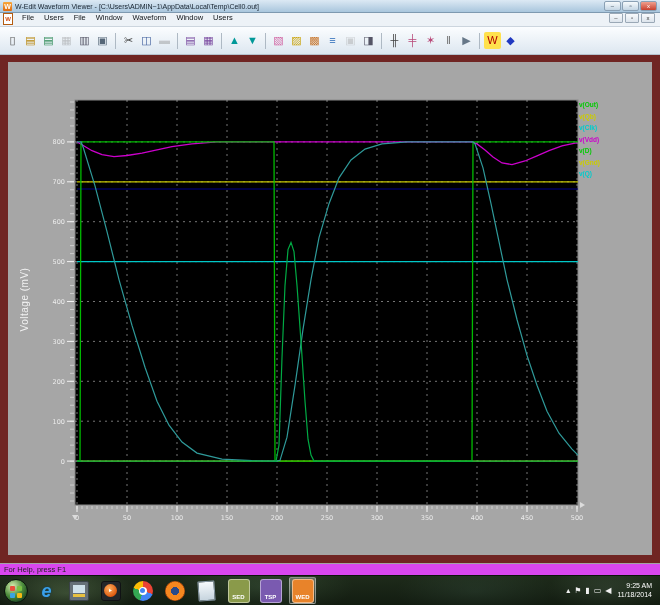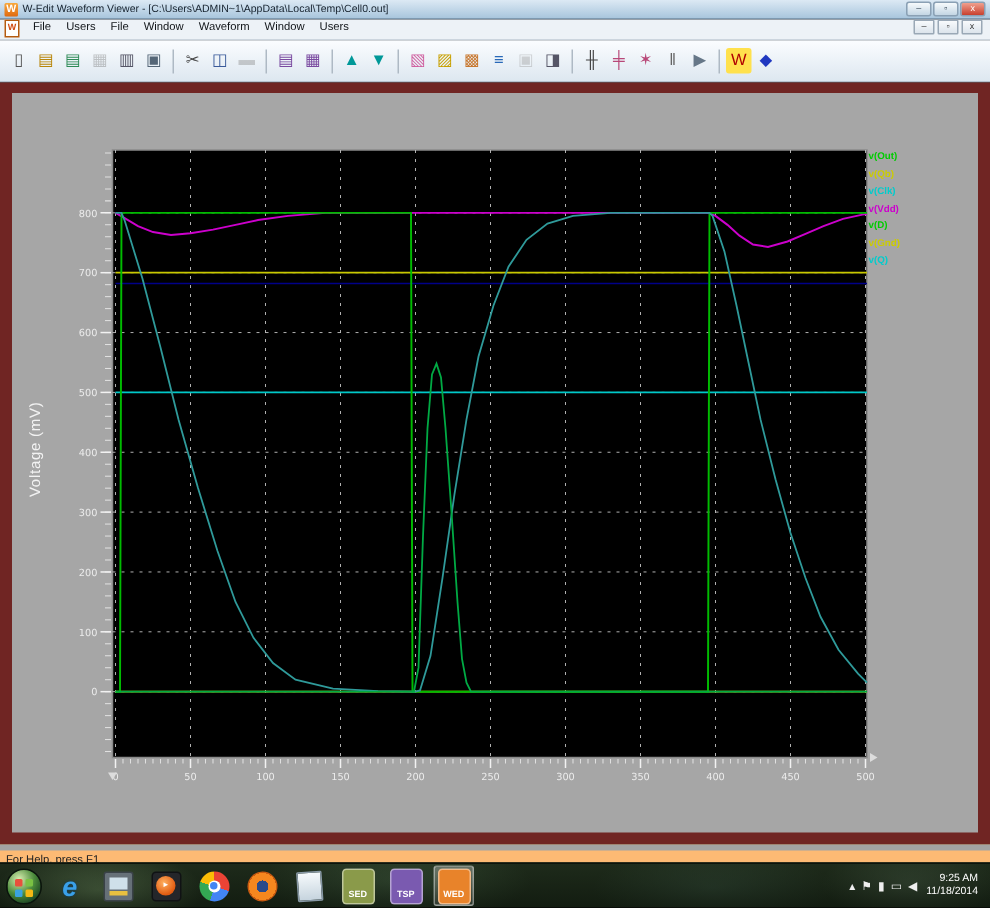--- a/index.html
+++ b/index.html
@@ -43,21 +43,21 @@
   .plot-svg{position:absolute;left:0;top:0;}
   svg text{font-family:"DejaVu Sans",sans-serif;}
   .ylabel{position:absolute;left:-64px;top:232px;width:160px;text-align:center;color:#f2f2f2;
     font-size:10px;transform:rotate(-90deg);letter-spacing:.5px;}
   .xlabel{position:absolute;top:456px;left:0;width:100%;text-align:center;color:#f2f2f2;font-size:9px;}
   .legend{position:absolute;left:571px;top:37px;}
   .lgi{font-size:6.5px;line-height:11.5px;white-space:nowrap;font-weight:bold;}
 
   
   .statusbar{position:absolute;top:563px;left:0;width:100%;height:12px;box-sizing:border-box;
-    background:#fdba74;border-top:4px solid #a3a3a3;font-size:7.5px;color:#222;padding:1px 4px;}
+    background:#d946ef;border-top:1px solid #a3a3a3;font-size:7.5px;color:#222;padding:1px 4px;}
 
   
   .taskbar{position:absolute;top:575px;left:0;width:100%;height:30px;box-sizing:border-box;
     background-color:#24321f;
     background-image:
       linear-gradient(rgba(16,26,16,.30),rgba(4,10,5,.55)),
       radial-gradient(70px 26px at 10% 60%, rgba(150,190,130,.55), transparent),
       radial-gradient(90px 28px at 40% 40%, rgba(100,140,100,.45), transparent),
       radial-gradient(80px 26px at 72% 55%, rgba(70,100,80,.5), transparent),
       radial-gradient(60px 24px at 92% 45%, rgba(120,150,120,.35), transparent);

